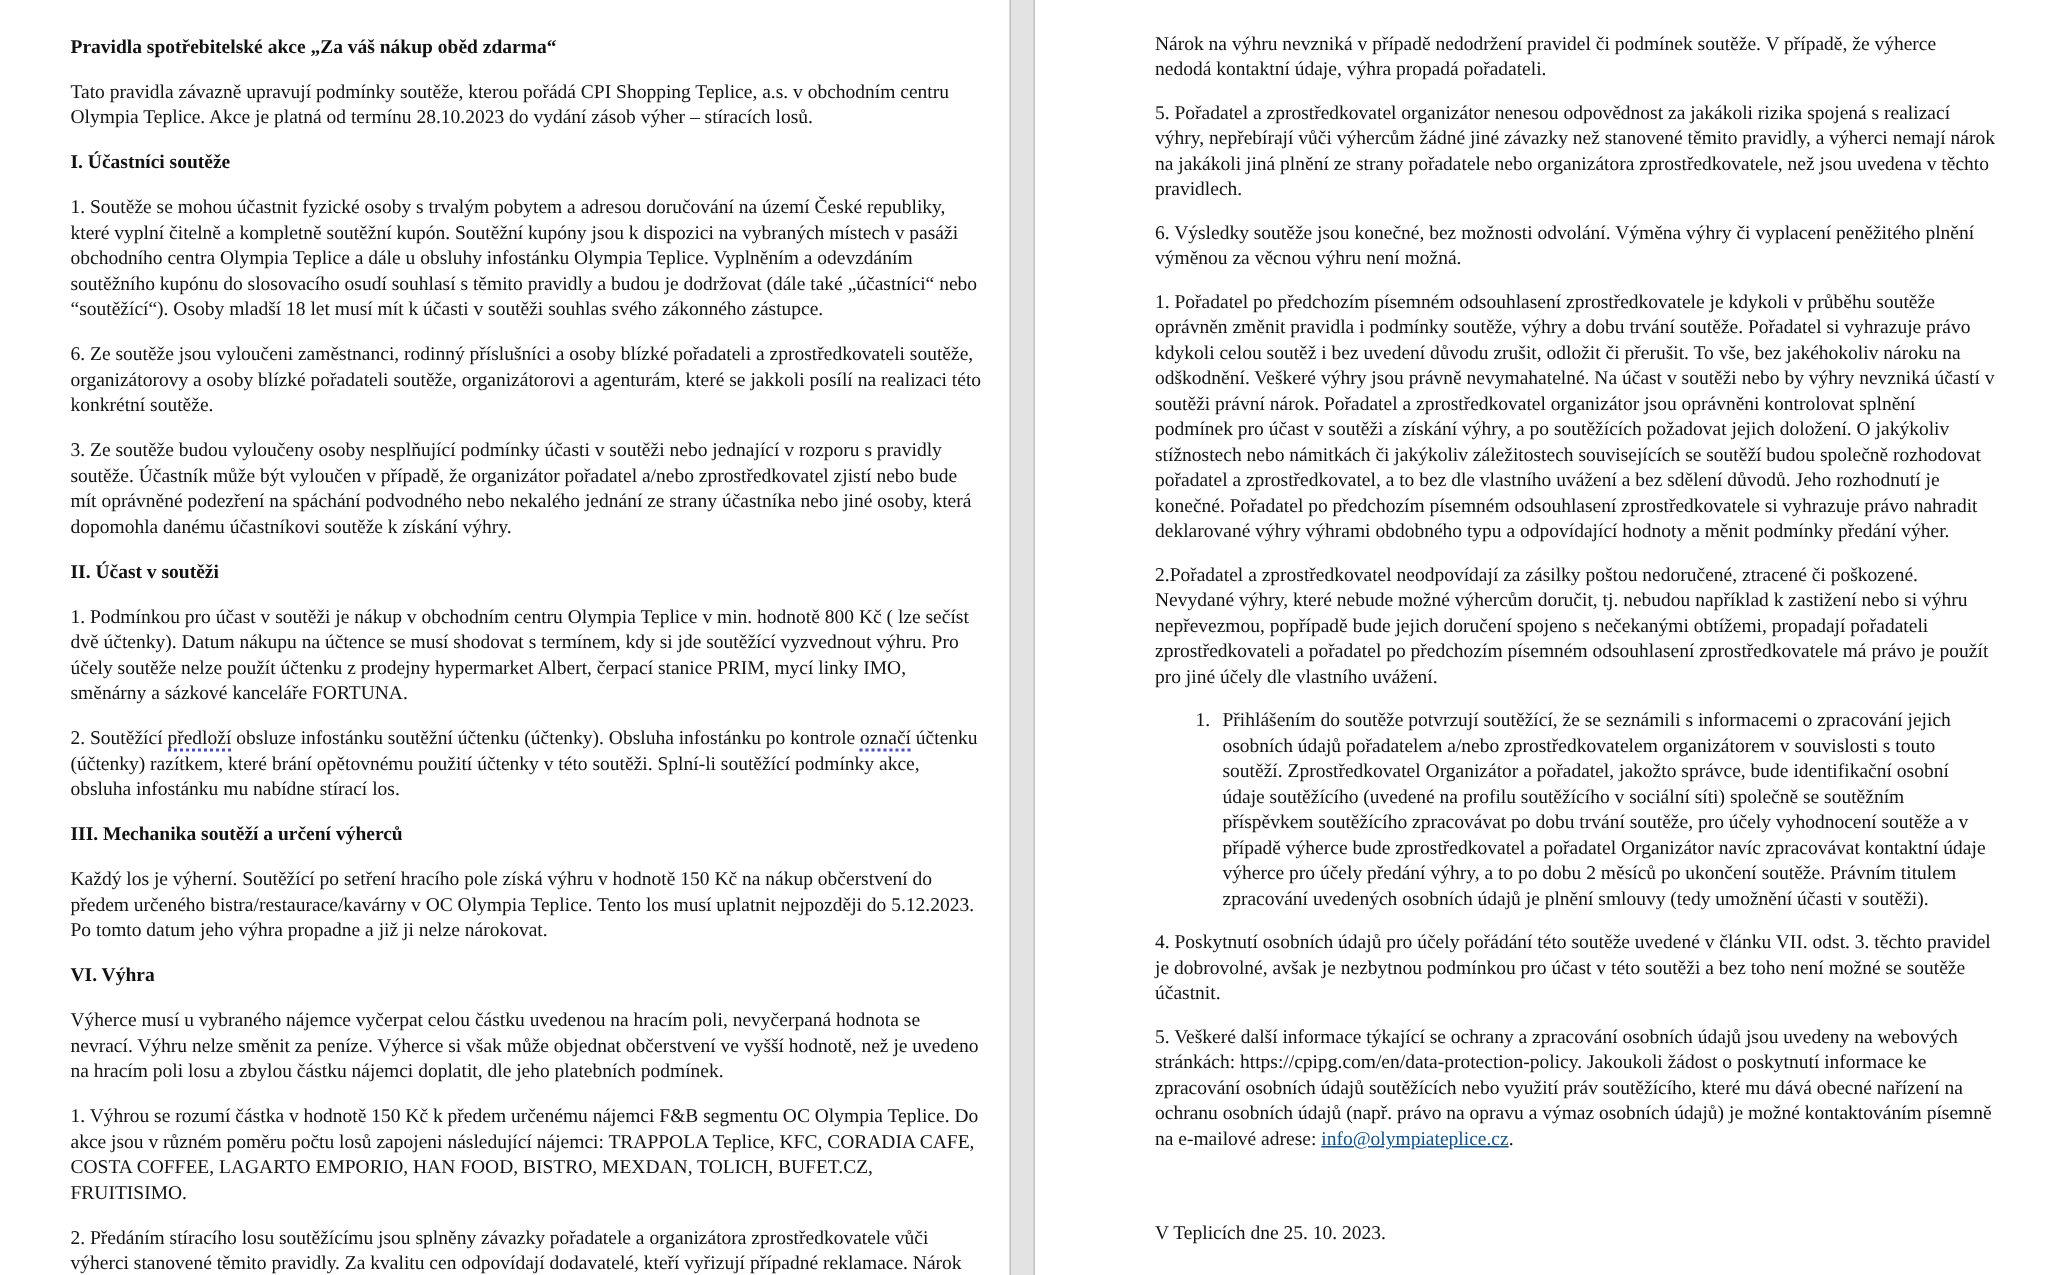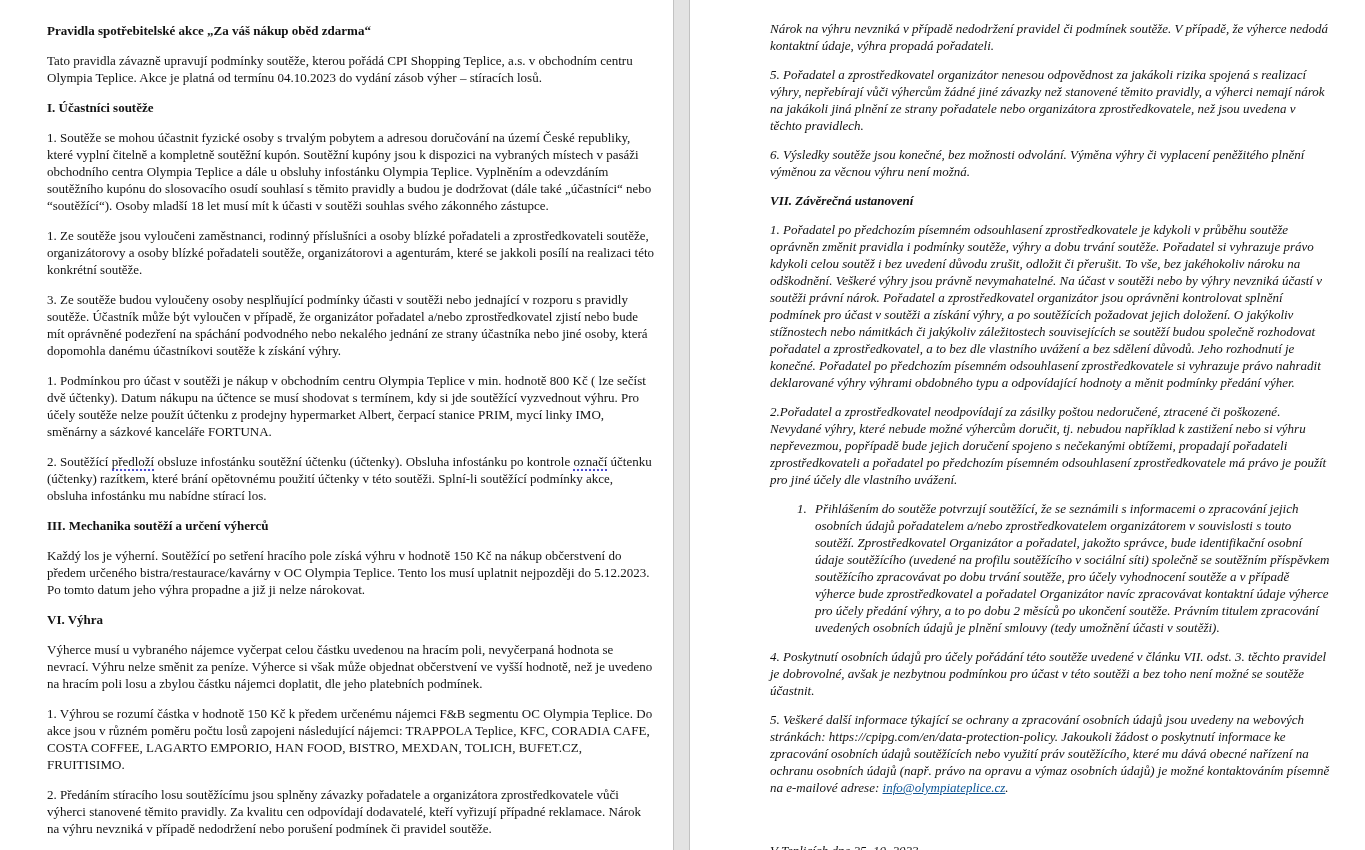--- a/index.html
+++ b/index.html
@@ -14,21 +14,21 @@
   html,body{margin:0;padding:0;}
   body{
     width:1365px;height:850px;overflow:hidden;
     background:var(--page-bg);
     font-family:"Liberation Serif","DejaVu Serif",serif;
     color:var(--text-color);
   }
   .spread{display:flex;width:1365px;height:850px;}
   .page{background:var(--page-bg);height:850px;overflow:hidden;}
   .page-left{width:673px;padding:22px 18px 10px 47px;}
-  .page-right{width:675px;padding:20px 35px 10px 80px;font-style:italic;}
+  .page-right{width:675px;padding:20px 35px 10px 80px;}
   .page-divider{
     width:17px;height:850px;flex:0 0 17px;
     background:var(--divider-bg);
     border-left:1px solid var(--divider-edge);
     border-right:1px solid var(--divider-edge);
   }
   .block{
     font-size:13px;line-height:17px;
     margin:0 0 12px 0;
     text-align:left;
@@ -56,40 +56,40 @@
     left:27px;top:0;
   }
   .gap-top{margin-top:46px;}
 </style>
 </head>
 <body>
 
 <div class="spread">
   <div class="page page-left">
       <div class="block heading"><span>Pravidla spotřebitelské akce „Za váš nákup oběd zdarma“</span></div>
-      <div class="block para"><span>Tato pravidla závazně upravují podmínky soutěže, kterou pořádá CPI Shopping Teplice, a.s. v obchodním centru Olympia Teplice. Akce je platná od termínu 04.10.2023 do vydání zásob výher – stíracích losů.</span></div>
+      <div class="block para"><span>Tato pravidla závazně upravují podmínky soutěže, kterou pořádá CPI Shopping Teplice, a.s. v obchodním centru Olympia Teplice. Akce je platná od termínu 28.10.2023 do vydání zásob výher – stíracích losů.</span></div>
       <div class="block heading"><span>I. Účastníci soutěže</span></div>
       <div class="block para"><span>1. Soutěže se mohou účastnit fyzické osoby s trvalým pobytem a adresou doručování na území České republiky, které vyplní čitelně a kompletně soutěžní kupón. Soutěžní kupóny jsou k dispozici na vybraných místech v pasáži obchodního centra Olympia Teplice a dále u obsluhy infostánku Olympia Teplice. Vyplněním a odevzdáním soutěžního kupónu do slosovacího osudí souhlasí s těmito pravidly a budou je dodržovat (dále také „účastníci“ nebo “soutěžící“). Osoby mladší 18 let musí mít k účasti v soutěži souhlas svého zákonného zástupce.</span></div>
-      <div class="block para"><span>1. Ze soutěže jsou vyloučeni zaměstnanci, rodinný příslušníci a osoby blízké pořadateli a zprostředkovateli soutěže, organizátorovy a osoby blízké pořadateli soutěže, organizátorovi a agenturám, které se jakkoli posílí na realizaci této konkrétní soutěže.</span></div>
+      <div class="block para"><span>6. Ze soutěže jsou vyloučeni zaměstnanci, rodinný příslušníci a osoby blízké pořadateli a zprostředkovateli soutěže, organizátorovy a osoby blízké pořadateli soutěže, organizátorovi a agenturám, které se jakkoli posílí na realizaci této konkrétní soutěže.</span></div>
       <div class="block para"><span>3. Ze soutěže budou vyloučeny osoby nesplňující podmínky účasti v soutěži nebo jednající v rozporu s pravidly soutěže. Účastník může být vyloučen v případě, že organizátor pořadatel a/nebo zprostředkovatel zjistí nebo bude mít oprávněné podezření na spáchání podvodného nebo nekalého jednání ze strany účastníka nebo jiné osoby, která dopomohla danému účastníkovi soutěže k získání výhry.</span></div>
+      <div class="block heading"><span>II. Účast v soutěži</span></div>
       <div class="block para"><span>1. Podmínkou pro účast v soutěži je nákup v obchodním centru Olympia Teplice v min. hodnotě 800 Kč ( lze sečíst dvě účtenky). Datum nákupu na účtence se musí shodovat s termínem, kdy si jde soutěžící vyzvednout výhru. Pro účely soutěže nelze použít účtenku z prodejny hypermarket Albert, čerpací stanice PRIM, mycí linky IMO, směnárny a sázkové kanceláře FORTUNA.</span></div>
       <div class="block para"><span>2. Soutěžící </span><span class="spellcheck">předloží</span><span> obsluze infostánku soutěžní účtenku (účtenky). Obsluha infostánku po kontrole </span><span class="spellcheck">označí</span><span> účtenku (účtenky) razítkem, které brání opětovnému použití účtenky v této soutěži. Splní-li soutěžící podmínky akce, obsluha infostánku mu nabídne stírací los.</span></div>
       <div class="block heading"><span>III. Mechanika soutěží a určení výherců</span></div>
       <div class="block para"><span>Každý los je výherní. Soutěžící po setření hracího pole získá výhru v hodnotě 150 Kč </span><span class="bold">na nákup občerstvení</span><span> do předem určeného bistra/restaurace/kavárny v OC Olympia Teplice. Tento los musí uplatnit nejpozději do 5.12.2023. Po tomto datum jeho výhra propadne a již ji nelze nárokovat.</span></div>
       <div class="block heading"><span>VI. Výhra</span></div>
       <div class="block para"><span>Výherce musí u vybraného nájemce vyčerpat celou částku uvedenou na hracím poli, nevyčerpaná hodnota se nevrací. Výhru nelze směnit za peníze. Výherce si však může objednat občerstvení ve vyšší hodnotě, než je uvedeno na hracím poli losu a zbylou částku nájemci doplatit, dle jeho platebních podmínek.</span></div>
       <div class="block para"><span>1. Výhrou se rozumí částka v hodnotě 150 Kč k předem určenému nájemci F&amp;B segmentu OC Olympia Teplice. Do akce jsou v různém poměru počtu losů zapojeni následující nájemci: TRAPPOLA Teplice, KFC, CORADIA CAFE, COSTA COFFEE, LAGARTO EMPORIO, HAN FOOD, BISTRO, MEXDAN, TOLICH, BUFET.CZ, FRUITISIMO.</span></div>
       <div class="block para"><span>2. Předáním stíracího losu soutěžícímu jsou splněny závazky pořadatele a organizátora zprostředkovatele vůči výherci stanovené těmito pravidly. Za kvalitu cen odpovídají dodavatelé, kteří vyřizují případné reklamace. Nárok na výhru nevzniká v případě nedodržení nebo porušení podmínek či pravidel soutěže.</span></div>
     </div>
   <div class="page-divider"></div>
   <div class="page page-right">
       <div class="block para"><span>Nárok na výhru nevzniká v případě nedodržení pravidel či podmínek soutěže. V případě, že výherce nedodá kontaktní údaje, výhra propadá pořadateli.</span></div>
       <div class="block para"><span>5. Pořadatel a zprostředkovatel organizátor nenesou odpovědnost za jakákoli rizika spojená s realizací výhry, nepřebírají vůči výhercům žádné jiné závazky než stanovené těmito pravidly, a výherci nemají nárok na jakákoli jiná plnění ze strany pořadatele nebo organizátora zprostředkovatele, než jsou uvedena v těchto pravidlech.</span></div>
       <div class="block para"><span>6. Výsledky soutěže jsou konečné, bez možnosti odvolání. Výměna výhry či vyplacení peněžitého plnění výměnou za věcnou výhru není možná.</span></div>
-      <div class="block heading"><span>VII. Závěrečná ustanovení</span></div>
       <div class="block para"><span>1. Pořadatel po předchozím písemném odsouhlasení zprostředkovatele je kdykoli v průběhu soutěže oprávněn změnit pravidla i podmínky soutěže, výhry a dobu trvání soutěže. Pořadatel si vyhrazuje právo kdykoli celou soutěž i bez uvedení důvodu zrušit, odložit či přerušit. To vše, bez jakéhokoliv nároku na odškodnění. Veškeré výhry jsou právně nevymahatelné. Na účast v soutěži nebo by výhry nevzniká účastí v soutěži právní nárok. Pořadatel a zprostředkovatel organizátor jsou oprávněni kontrolovat splnění podmínek pro účast v soutěži a získání výhry, a po soutěžících požadovat jejich doložení. O jakýkoliv stížnostech nebo námitkách či jakýkoliv záležitostech souvisejících se soutěží budou společně rozhodovat pořadatel a zprostředkovatel, a to bez dle vlastního uvážení a bez sdělení důvodů. Jeho rozhodnutí je konečné. Pořadatel po předchozím písemném odsouhlasení zprostředkovatele si vyhrazuje právo nahradit deklarované výhry výhrami obdobného typu a odpovídající hodnoty a měnit podmínky předání výher.</span></div>
       <div class="block para"><span>2.Pořadatel a zprostředkovatel neodpovídají za zásilky poštou nedoručené, ztracené či poškozené. Nevydané výhry, které nebude možné výhercům doručit, tj. nebudou například k zastižení nebo si výhru nepřevezmou, popřípadě bude jejich doručení spojeno s nečekanými obtížemi, propadají pořadateli zprostředkovateli a pořadatel po předchozím písemném odsouhlasení zprostředkovatele má právo je použít pro jiné účely dle vlastního uvážení.</span></div>
       <div class="block list-item"><span class="marker">1.</span><span>Přihlášením do soutěže potvrzují soutěžící, že se seznámili s informacemi o zpracování jejich osobních údajů pořadatelem a/nebo zprostředkovatelem organizátorem v souvislosti s touto soutěží. Zprostředkovatel Organizátor a pořadatel, jakožto správce, bude identifikační osobní údaje soutěžícího (uvedené na profilu soutěžícího v sociální síti) společně se soutěžním příspěvkem soutěžícího zpracovávat po dobu trvání soutěže, pro účely vyhodnocení soutěže a v případě výherce bude zprostředkovatel a pořadatel Organizátor navíc zpracovávat kontaktní údaje výherce pro účely předání výhry, a to po dobu 2 měsíců po ukončení soutěže. Právním titulem zpracování uvedených osobních údajů je plnění smlouvy (tedy umožnění účasti v soutěži).</span></div>
       <div class="block para"><span>4. Poskytnutí osobních údajů pro účely pořádání této soutěže uvedené v článku VII. odst. 3. těchto pravidel je dobrovolné, avšak je nezbytnou podmínkou pro účast v této soutěži a bez toho není možné se soutěže účastnit.</span></div>
       <div class="block para"><span>5. Veškeré další informace týkající se ochrany a zpracování osobních údajů jsou uvedeny na webových stránkách: https://cpipg.com/en/data-protection-policy. Jakoukoli žádost o poskytnutí informace ke zpracování osobních údajů soutěžících nebo využití práv soutěžícího, které mu dává obecné nařízení na ochranu osobních údajů (např. právo na opravu a výmaz osobních údajů) je možné kontaktováním písemně na e-mailové adrese: </span><a href="#" class="doc-link">info@olympiateplice.cz</a><span>.</span></div>
       <div class="block para gap-top"><span>V Teplicích dne 25. 10. 2023.</span></div>
     </div>
 </div>
 
 </body></html>

